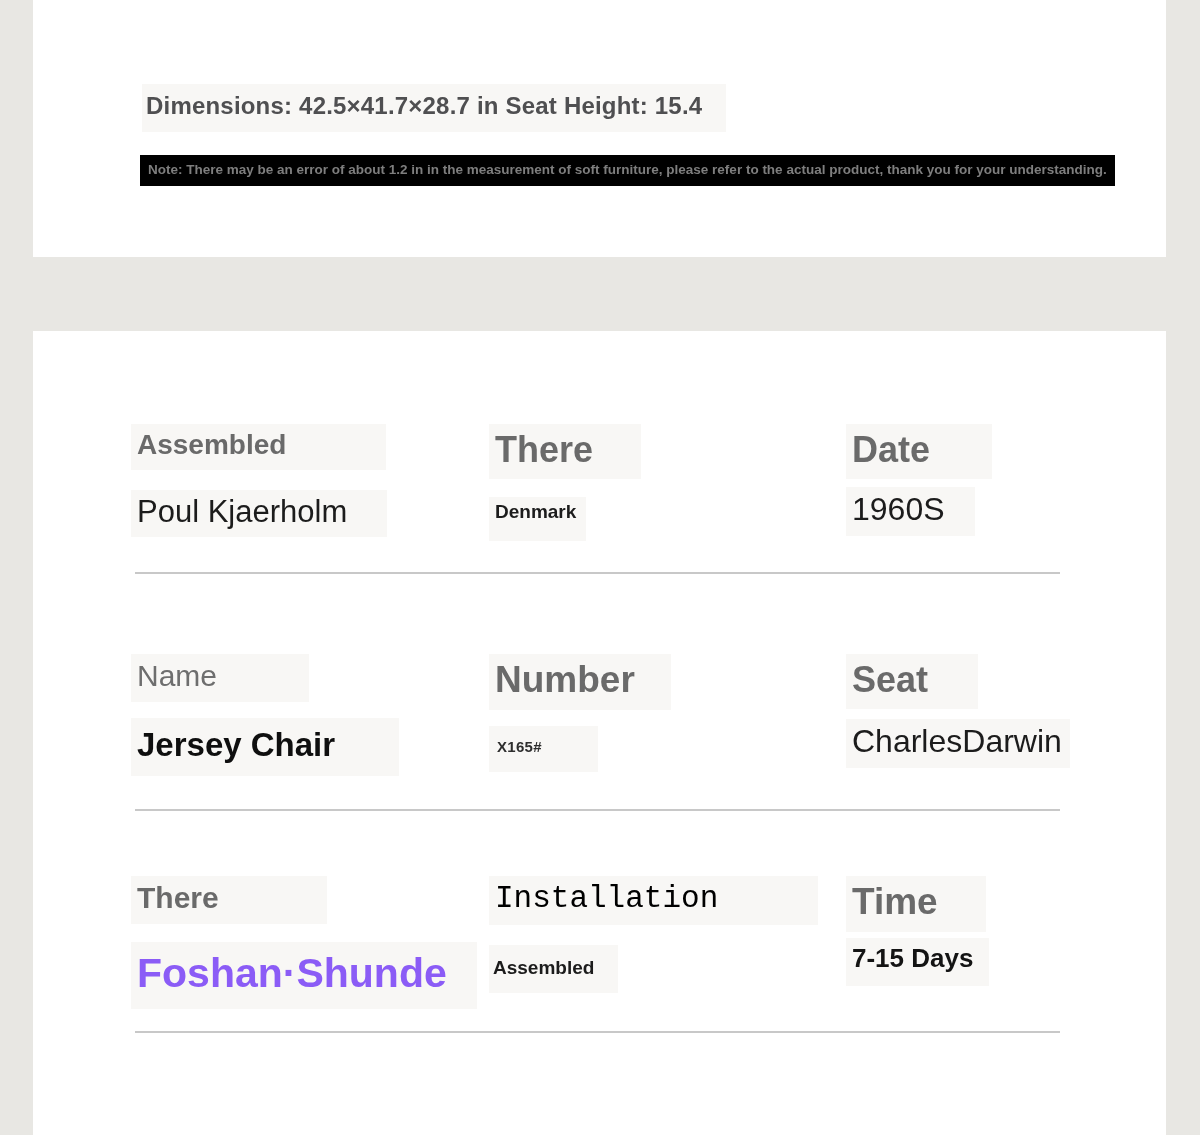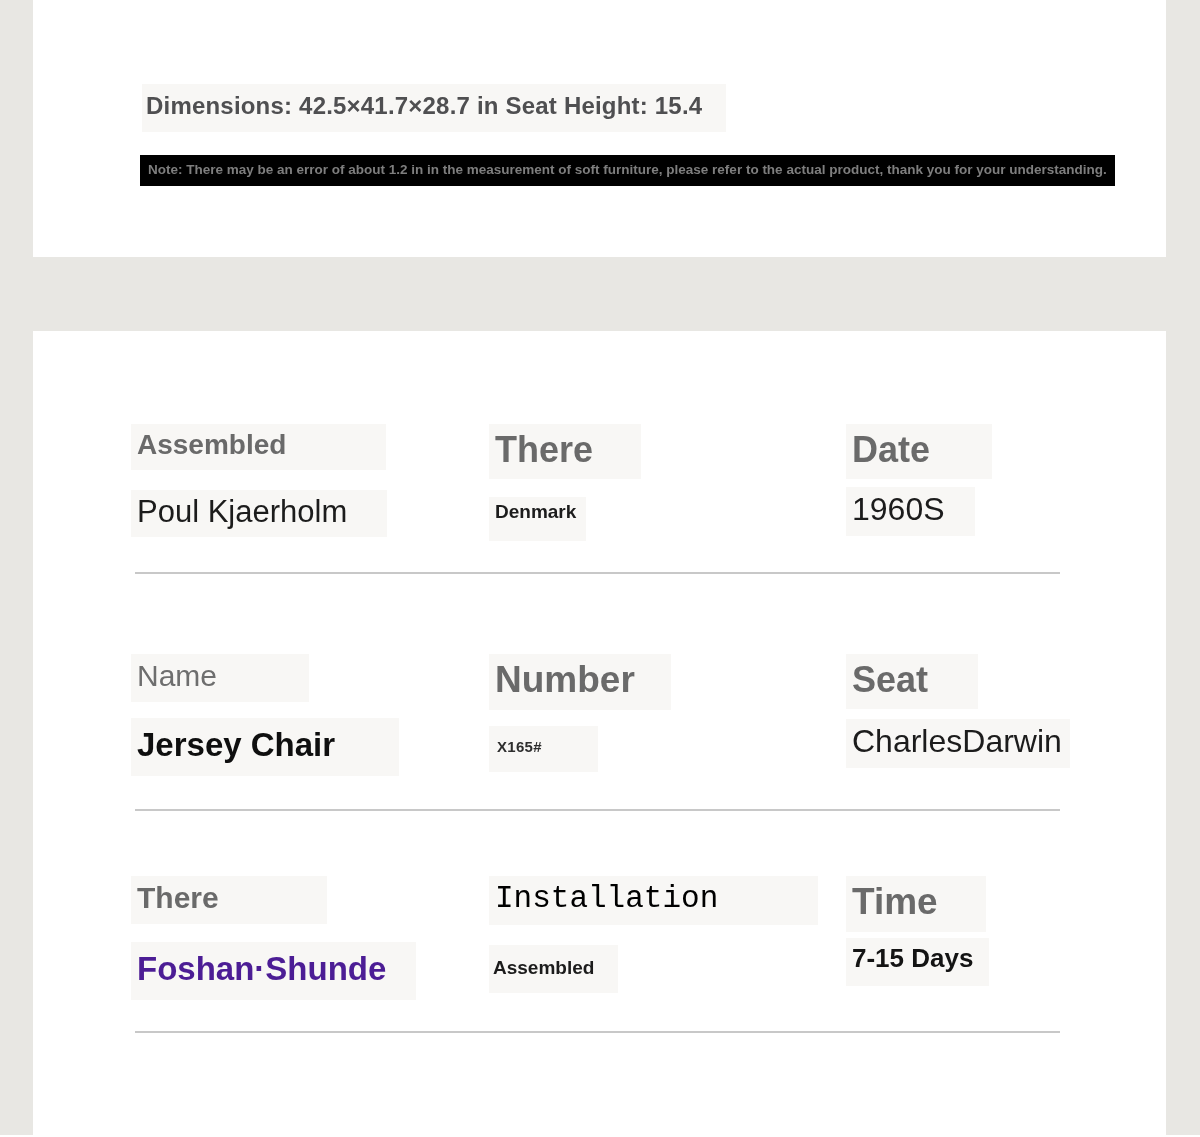--- a/index.html
+++ b/index.html
@@ -60,21 +60,21 @@
   .c-name .label{font-size:30px;font-weight:500;color:#6e6e6e;padding-right:92px;}
   .c-name .value{font-size:33px;font-weight:700;color:#0f0f0f;margin-top:16px;padding:8px 64px 12px 6px;}
 
   .c-number .label{font-size:37px;font-weight:700;padding-right:36px;}
   .c-number .value{font-size:15px;font-weight:700;color:#2e2e2e;margin-top:16px;padding:12px 56px 16px 8px;letter-spacing:.3px;}
 
   .c-brand .label{font-size:36px;font-weight:700;padding-right:50px;}
   .c-brand .value{font-size:32px;font-weight:400;margin-top:10px;padding:4px 8px 8px 6px;}
 
   .c-origin .label{font-size:30px;font-weight:700;padding-right:108px;}
-  .c-origin .value{font-size:33px;font-weight:700;color:#4c1d95;margin-top:18px;padding:8px 30px 12px 6px;}
+  .c-origin .value{font-size:41px;font-weight:700;color:#8b5cf6;margin-top:18px;padding:8px 30px 12px 6px;}
 
   .c-installation .label{font-size:31px;font-weight:500;color:#000000;padding-right:100px;font-family:Liberation Mono, monospace;}
   .c-installation .value{font-size:19px;font-weight:700;margin-top:20px;padding:12px 24px 14px 4px;}
 
   .c-time .label{font-size:37px;font-weight:700;padding-right:48px;}
   .c-time .value{font-size:26px;font-weight:700;color:#141414;margin-top:6px;padding:6px 16px 12px 6px;}
 
   .divider{position:absolute;left:135px;width:925px;height:2px;background:#c8c8c8;}
   .divider.d1{top:572px;} .divider.d2{top:809px;} .divider.d3{top:1031px;}
 </style>

